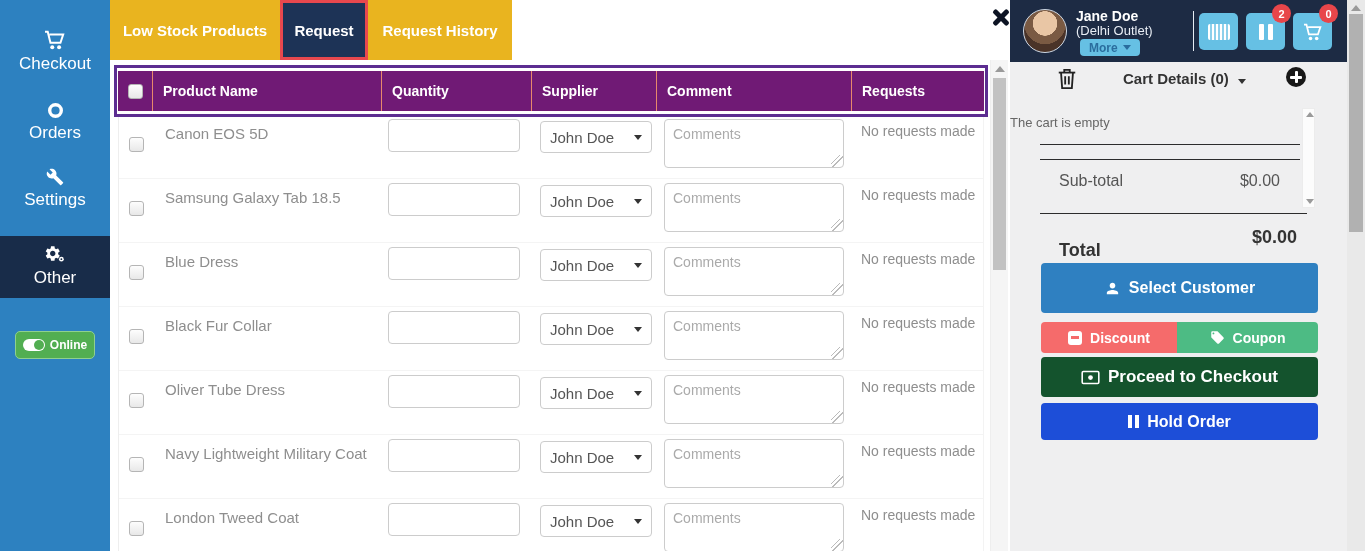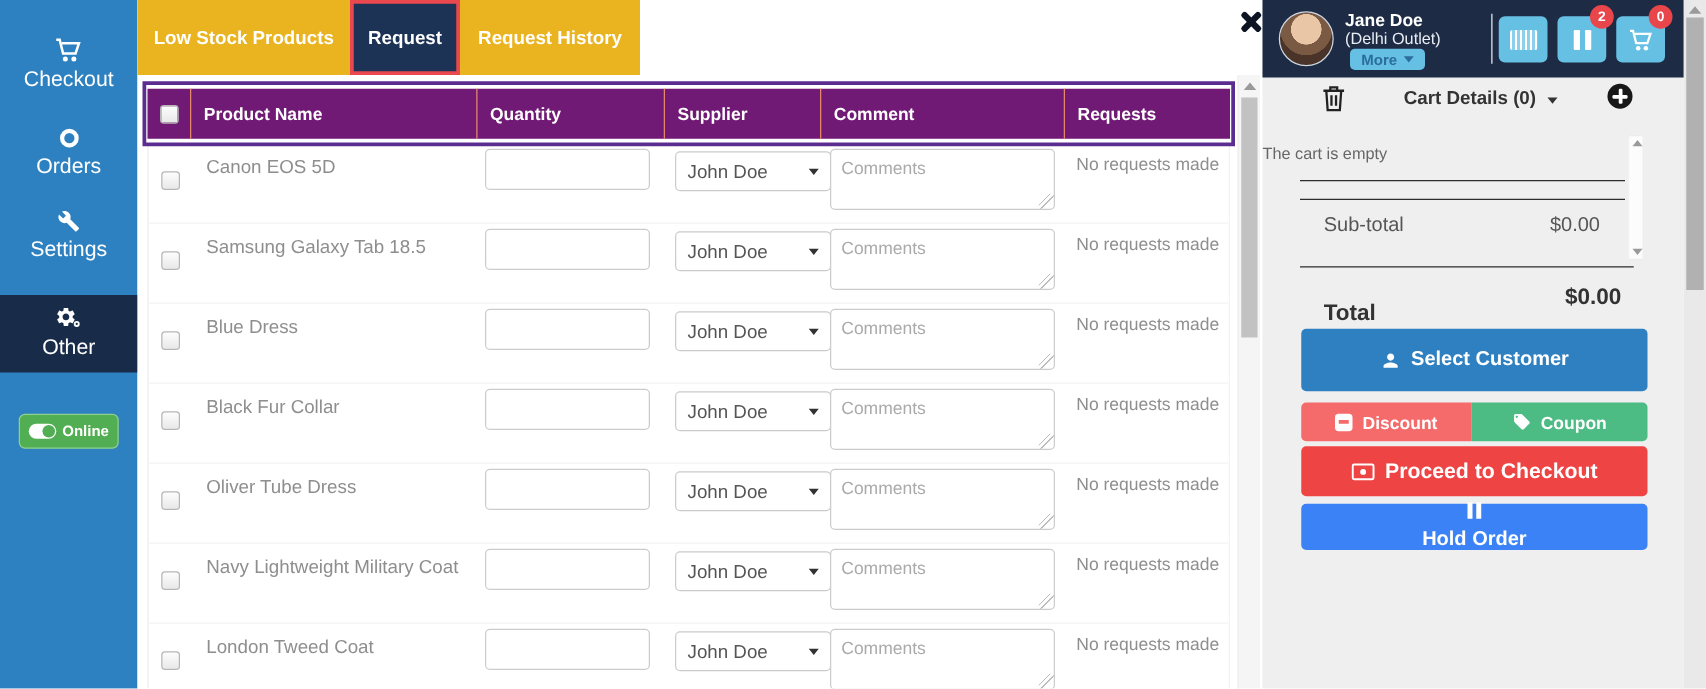--- a/index.html
+++ b/index.html
@@ -37,21 +37,21 @@
   .thead .hcell { padding-left:10px; height:100%; display:flex; align-items:center; border-left:1px solid #e8886b; }
   .thead .hcell:first-child { border-left:none; justify-content:center; padding-left:0; }
   .checkbox { width:15px; height:15px; border:1px solid #b5b5b5; border-radius:3px; background:linear-gradient(#fdfdfd,#e8e8e8); cursor:pointer; }
 
   .table-rows { position:absolute; left:8px; top:115px; width:866px; height:436px; overflow:hidden;
     border-left:1px solid #eee; border-right:1px solid #f3f3f3; }
   .trow { display:grid; grid-template-columns:34px 229px 150px 125px 195px 1fr; height:64px; border-bottom:1px solid #f4f4f4; }
   .cell-check { padding-top:22px; display:flex; justify-content:center; align-items:flex-start; }
   .cell-product { padding:10px 0 0 12px; color:#8e8e8e; font-size:15px; }
   .qty-input { margin:4px 0 0 6px; width:132px; height:33px; border:1px solid #ccc; border-radius:4px; padding:0 8px; font-size:14px; color:#555; background:#fff; }
-  .sel { margin:6px 0 0 8px; width:125px; height:32px; border:1px solid #ccc; border-radius:4px; background:#fff;
+  .sel { margin:6px 0 0 8px; width:112px; height:32px; border:1px solid #ccc; border-radius:4px; background:#fff;
     display:flex; align-items:center; justify-content:space-between; padding:0 9px; color:#555; font-size:15px; cursor:pointer; }
   .caret-down { width:0; height:0; border-left:4px solid transparent; border-right:4px solid transparent; border-top:5px solid #333; }
   .comment-area { margin:4px 0 0 7px; width:180px; height:49px; border:1px solid #ccc; border-radius:4px; padding:6px 8px; font-size:14px;
     color:#555; resize:none; font-family:"Liberation Sans","DejaVu Sans",sans-serif; position:relative; background:#fff;
     background-image:linear-gradient(135deg, transparent 0 6px, #bbb 6px 7px, transparent 7px 9px, #bbb 9px 10px, transparent 10px);
     background-repeat:no-repeat; background-position:right bottom; background-size:12px 12px; }
   .comment-area::placeholder { color:#aaa; }
   .qty-input::placeholder { color:#aaa; }
   .cell-req { padding:8px 0 0 9px; color:#8e8e8e; font-size:14px; }
 
@@ -98,22 +98,22 @@
   .inner-scroll { position:absolute; left:292px; top:108px; width:13px; height:100px; background:#fcfcfc; border:1px solid #ececec; }
   .inner-scroll .a-up { position:absolute; left:2.5px; top:3px; width:0; height:0; border-left:4px solid transparent; border-right:4px solid transparent; border-bottom:5px solid #9a9a9a; }
   .inner-scroll .a-dn { position:absolute; left:2.5px; bottom:3px; width:0; height:0; border-left:4px solid transparent; border-right:4px solid transparent; border-top:5px solid #9a9a9a; }
   .total-label { position:absolute; left:49px; top:240px; font-size:18px; font-weight:bold; color:#333; }
   .total-value { position:absolute; right:50px; top:227px; font-size:18px; font-weight:bold; color:#333; }
 
   .rbtn { position:absolute; color:#fff; font-weight:bold; display:flex; align-items:center; justify-content:center; gap:8px; border-radius:4px; cursor:pointer; }
   .btn-select { left:31px; top:263px; width:277px; height:50px; background:#2f80c1; font-size:16px; }
   .btn-discount { left:31px; top:322px; width:136px; height:31px; background:#f56b6b; font-size:14px; border-radius:4px 0 0 4px; }
   .btn-coupon { left:167px; top:322px; width:141px; height:31px; background:#4dbb84; font-size:14px; border-radius:0 4px 4px 0; }
-  .btn-proceed { left:31px; top:357px; width:277px; height:40px; background:#ef4444; font-size:17px; }
-  .btn-hold { left:31px; top:403px; width:277px; height:37px; background:#3b82f6; font-size:16px;flex-direction:column; }
+  .btn-proceed { left:31px; top:357px; width:277px; height:40px; background:#14532d; font-size:17px; }
+  .btn-hold { left:31px; top:403px; width:277px; height:37px; background:#1d4ed8; font-size:16px; }
   .mini-pause { display:flex; gap:3px; }
   .mini-pause span { width:4px; height:13px; background:#fff; }
   .minus-sq { width:14px; height:14px; background:#fff; border-radius:3px; position:relative; }
   .minus-sq::before { content:""; position:absolute; left:3px; top:5.5px; width:8px; height:3px; background:#f56b6b; }
 
   
   .page-scrollbar { position:absolute; left:1347px; top:0; width:18px; height:551px; background:#e9e9e9; }
   .page-scrollbar .arr-up { position:absolute; left:4px; top:5px; width:0; height:0; border-left:5px solid transparent; border-right:5px solid transparent; border-bottom:6px solid #9a9a9a; }
   .page-scrollbar .thumb { position:absolute; left:2px; top:14px; width:14px; height:218px; background:#b1b1b1; }
 

